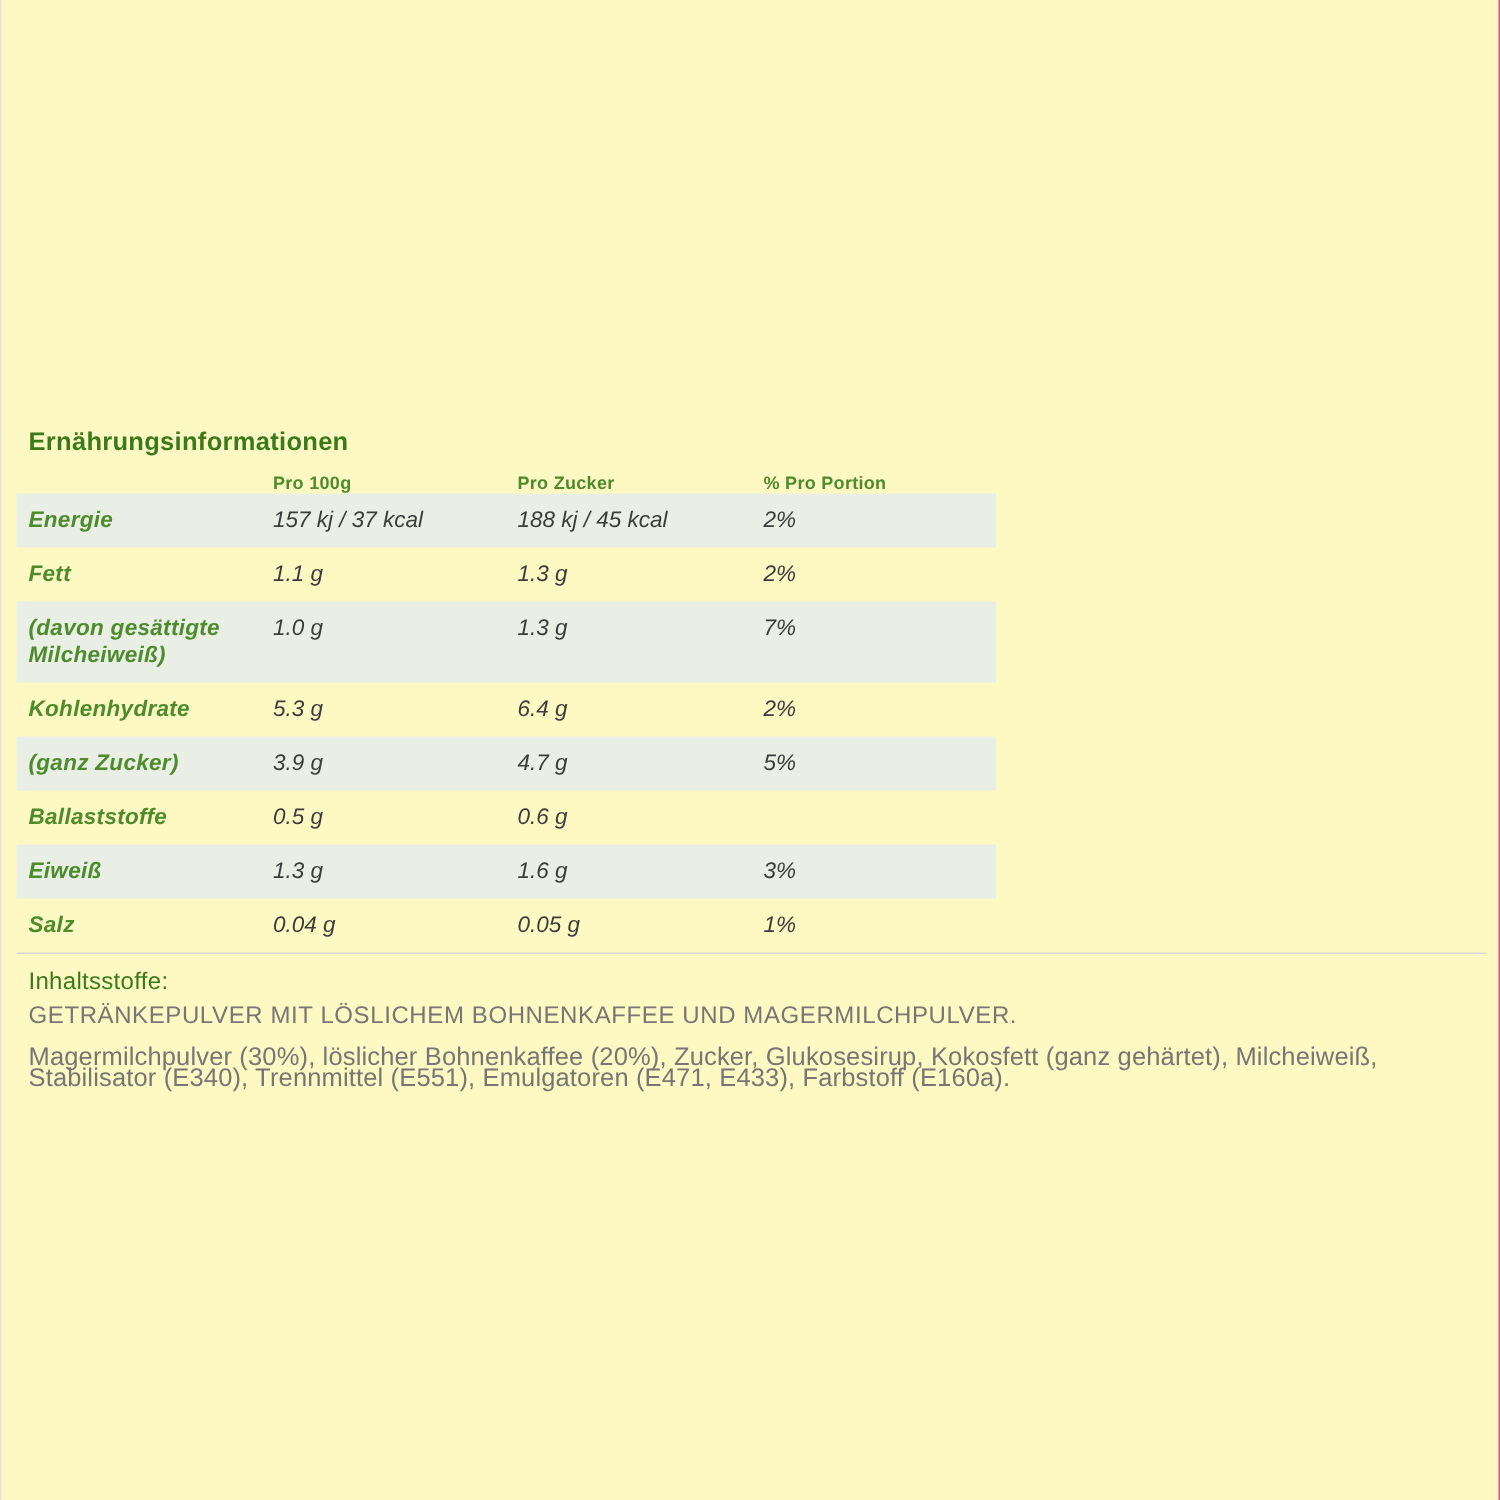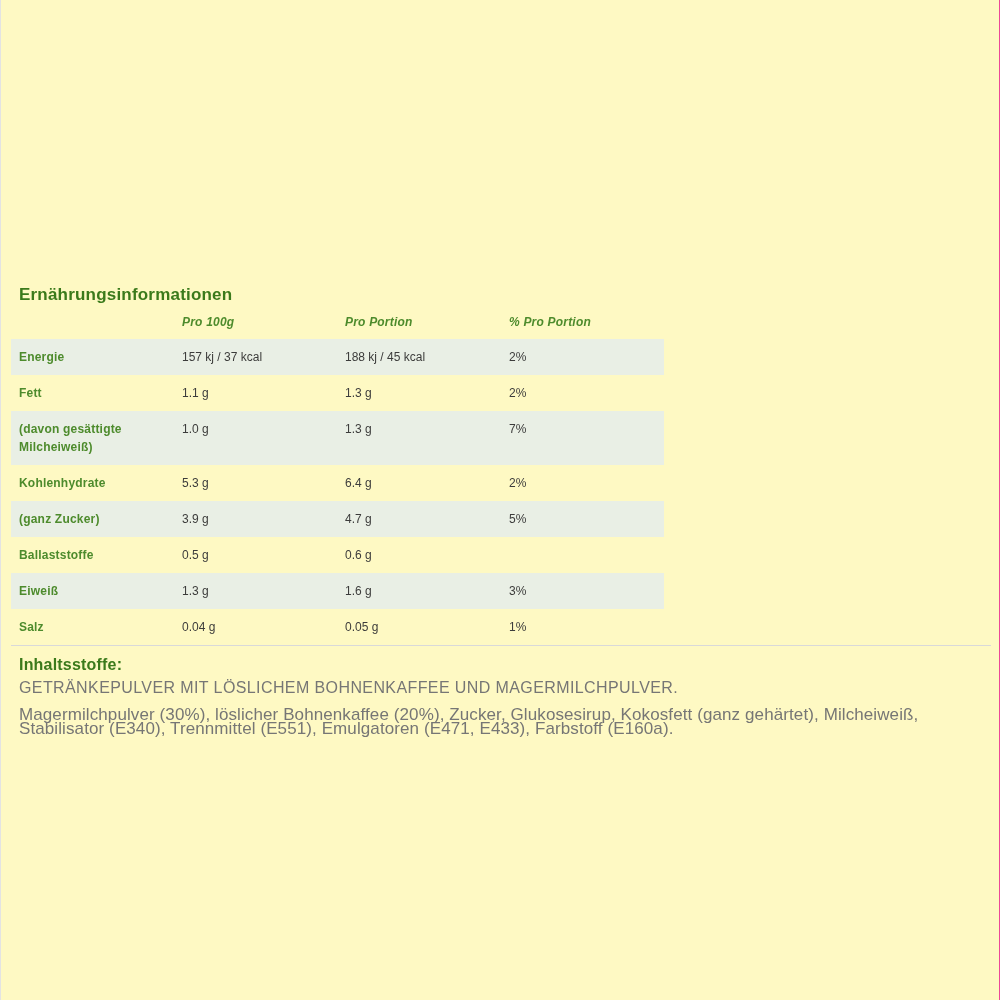--- a/index.html
+++ b/index.html
@@ -27,56 +27,54 @@
     font-weight: bold;
     line-height: 19px;
     color: #3b7a1b;
     margin-left: 8px;
     letter-spacing: 0.2px;
   }
   .ntable { width: 653px; margin-top: 11px; }
   .thead {
     display: grid;
     grid-template-columns: 171px 163px 164px 155px;
-    padding-bottom: 10px;
-    font-style: italic;
   }
   .hcell {
     color: #4d8b2c;
     font-weight: bold;
     font-size: 12px;
     line-height: 14px;
     letter-spacing: 0.2px;
   }
   .hcell.label-col { padding-left: 8px; }
   .trow {
     display: grid;
     grid-template-columns: 171px 163px 164px 155px;
     padding: 9px 0;
     min-height: 36px;
   }
   .trow.shaded { background: #e9efe5; }
-  .cell { font-size: 12px; line-height: 18px; }
+  .cell { font-size: 15px; line-height: 18px; font-style: italic; }
   .cell-label {
     color: #4d8b2c;
     font-weight: bold;
     padding-left: 8px;
     padding-right: 20px;
     letter-spacing: 0.2px;
   }
   .cell-value { color: #3c3c3b; }
   .divider {
     width: 980px;
     border-top: 1px solid #d9d9d9;
     height: 0;
   }
   .ingredients-title {
     margin: 10px 0 0 8px;
     font-size: 16px;
-    font-weight: bold;
+    font-weight: normal;
     line-height: 18px;
     color: #3b7a1b;
     letter-spacing: 0.2px;
   }
   .ingredients-sub {
     margin: 7px 0 0 8px;
     font-size: 16px;
     line-height: 14px;
     color: #767675;
     letter-spacing: 0.4px;
@@ -94,21 +92,21 @@
 
 <div class="page">
   <div class="content">
 
     <h2 class="section-title">Ernährungsinformationen</h2>
 
     <div class="ntable">
       <div class="thead">
         <span class="hcell label-col"></span>
         <span class="hcell">Pro 100g</span>
-        <span class="hcell">Pro Portion</span>
+        <span class="hcell">Pro Zucker</span>
         <span class="hcell">% Pro Portion</span>
       </div>
       <div>
           <div class="trow shaded">
             <span class="cell cell-label">Energie</span>
             <span class="cell cell-value">157 kj / 37 kcal</span>
             <span class="cell cell-value">188 kj / 45 kcal</span>
             <span class="cell cell-value">2%</span>
           </div>
           <div class="trow">

